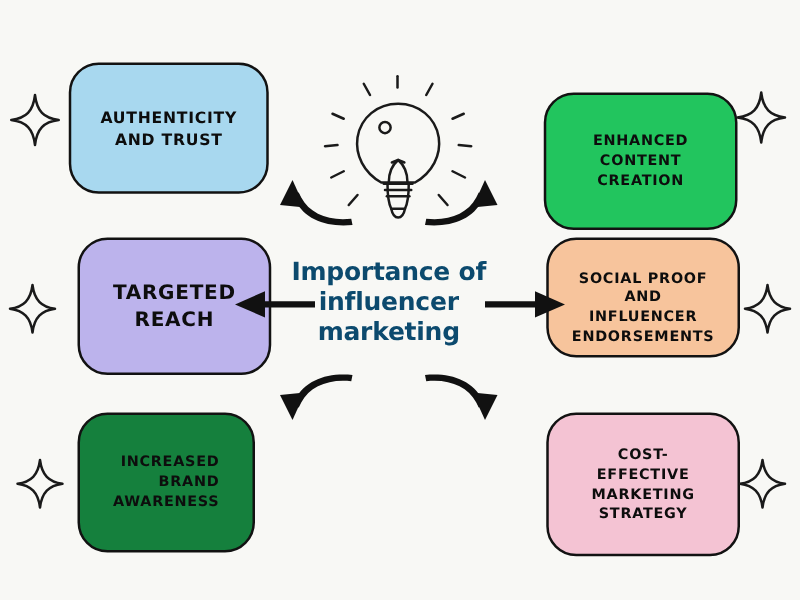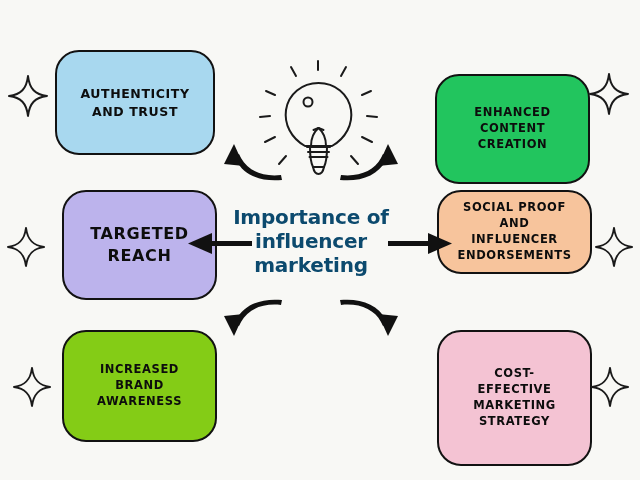--- a/index.html
+++ b/index.html
@@ -39,23 +39,23 @@
     text-transform: uppercase;
     letter-spacing: 0.6px;
     line-height: 1.38;
     white-space: pre-line;
   }
 
   
   #node-authenticity  { left: 55px;  top: 50px;  width: 160px; height: 105px; background: #a8d8ef; }
   #node-enhanced      { left: 435px; top: 50px;  width: 155px; height: 110px; background: #22c55e; margin-top: 24px; }
   #node-targeted      { left: 62px;  top: 190px; width: 155px; height: 110px; background: #bcb3ec; }
-  #node-socialproof   { left: 437px; top: 190px; width: 155px; height: 84px; background: #f7c49c; }
-  #node-increased     { left: 62px;  top: 330px; width: 155px; height: 112px; background: #84cc16; }
-  #node-costeffective { left: 437px; top: 330px; width: 155px; height: 136px; background: #f4c3d3; }
+  #node-socialproof   { left: 437px; top: 190px; width: 155px; height: 96px; background: #f7c49c; align-items: flex-end; }
+  #node-increased     { left: 62px;  top: 330px; width: 142px; height: 112px; background: #15803d; text-align: right; }
+  #node-costeffective { left: 437px; top: 330px; width: 155px; height: 115px; background: #f4c3d3; }
 
   #node-authenticity  .node-label { font-size: 12.5px; }
   #node-enhanced      .node-label { font-size: 11.5px; }
   #node-targeted      .node-label { font-size: 16px; }
   #node-socialproof   .node-label { font-size: 11.5px; }
   #node-increased     .node-label { font-size: 11.5px; }
   #node-costeffective .node-label { font-size: 11.5px; }
 
   
   #center-title {

